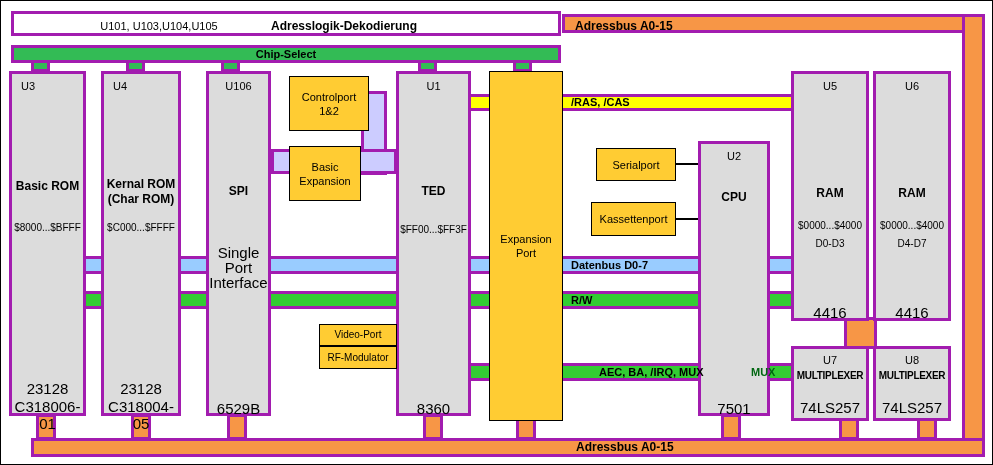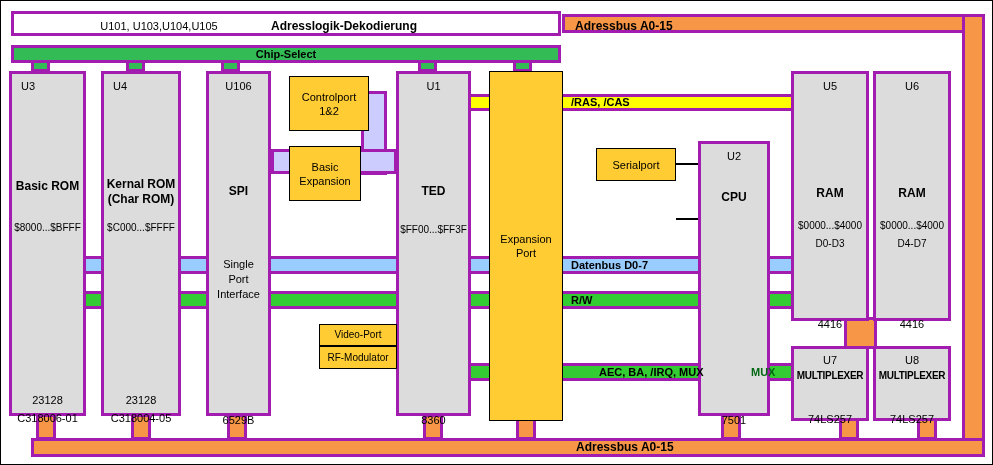--- a/index.html
+++ b/index.html
@@ -17,21 +17,21 @@
   .c-yellow{background:var(--yellow,#FFFF00);}
   .c-blue{background:var(--blue,#99CCFF);}
   .c-lav{background:var(--lavender,#CCCCFF);}
   .c-white{background:#FFFFFF;}
   .block{background:var(--block_gray,#DCDCDC);}
   .block span{position:absolute;left:0;right:0;text-align:center;}
   .bref{font-size:11px;}
   .bname{font-weight:bold;font-size:12px;}
   .bname-sm{font-weight:bold;font-size:10px;letter-spacing:-0.3px;}
   .baddr{font-size:10px;}
-  .btxt{font-size:11px;margin-top:14px;}
+  .btxt{font-size:15px;}
   .gold{position:absolute;box-sizing:border-box;border:1px solid #000;background:var(--gold,#FFCC33);
         display:flex;flex-direction:column;align-items:center;justify-content:center;
         text-align:center;font-size:11px;line-height:14px;}
   .center-txt{display:flex;align-items:center;justify-content:center;text-align:center;}
 </style>
 </head>
 <body>
 
 <div class="canvas">
 
@@ -148,20 +148,23 @@
     <span>Controlport</span>
     <span>1&amp;2</span>
   </div>
   <div class="gold" style="left:288px;top:145px;width:72px;height:55px;">
     <span>Basic</span>
     <span>Expansion</span>
   </div>
   <div class="gold" style="left:595px;top:147px;width:80px;height:33px;">
     <span>Serialport</span>
   </div>
+  <div class="gold" style="left:590px;top:201px;width:85px;height:34px;">
+    <span>Kassettenport</span>
+  </div>
   <div class="gold" style="left:318px;top:323px;width:78px;height:22px;font-size:10px;">
     <span>Video-Port</span>
   </div>
   <div class="gold" style="left:318px;top:345px;width:78px;height:23px;font-size:10px;">
     <span>RF-Modulator</span>
   </div>
 
   <div class="line" style="left:675px;top:162px;width:22px;height:2px;"></div>
   <div class="line" style="left:675px;top:217px;width:22px;height:2px;"></div>
 

